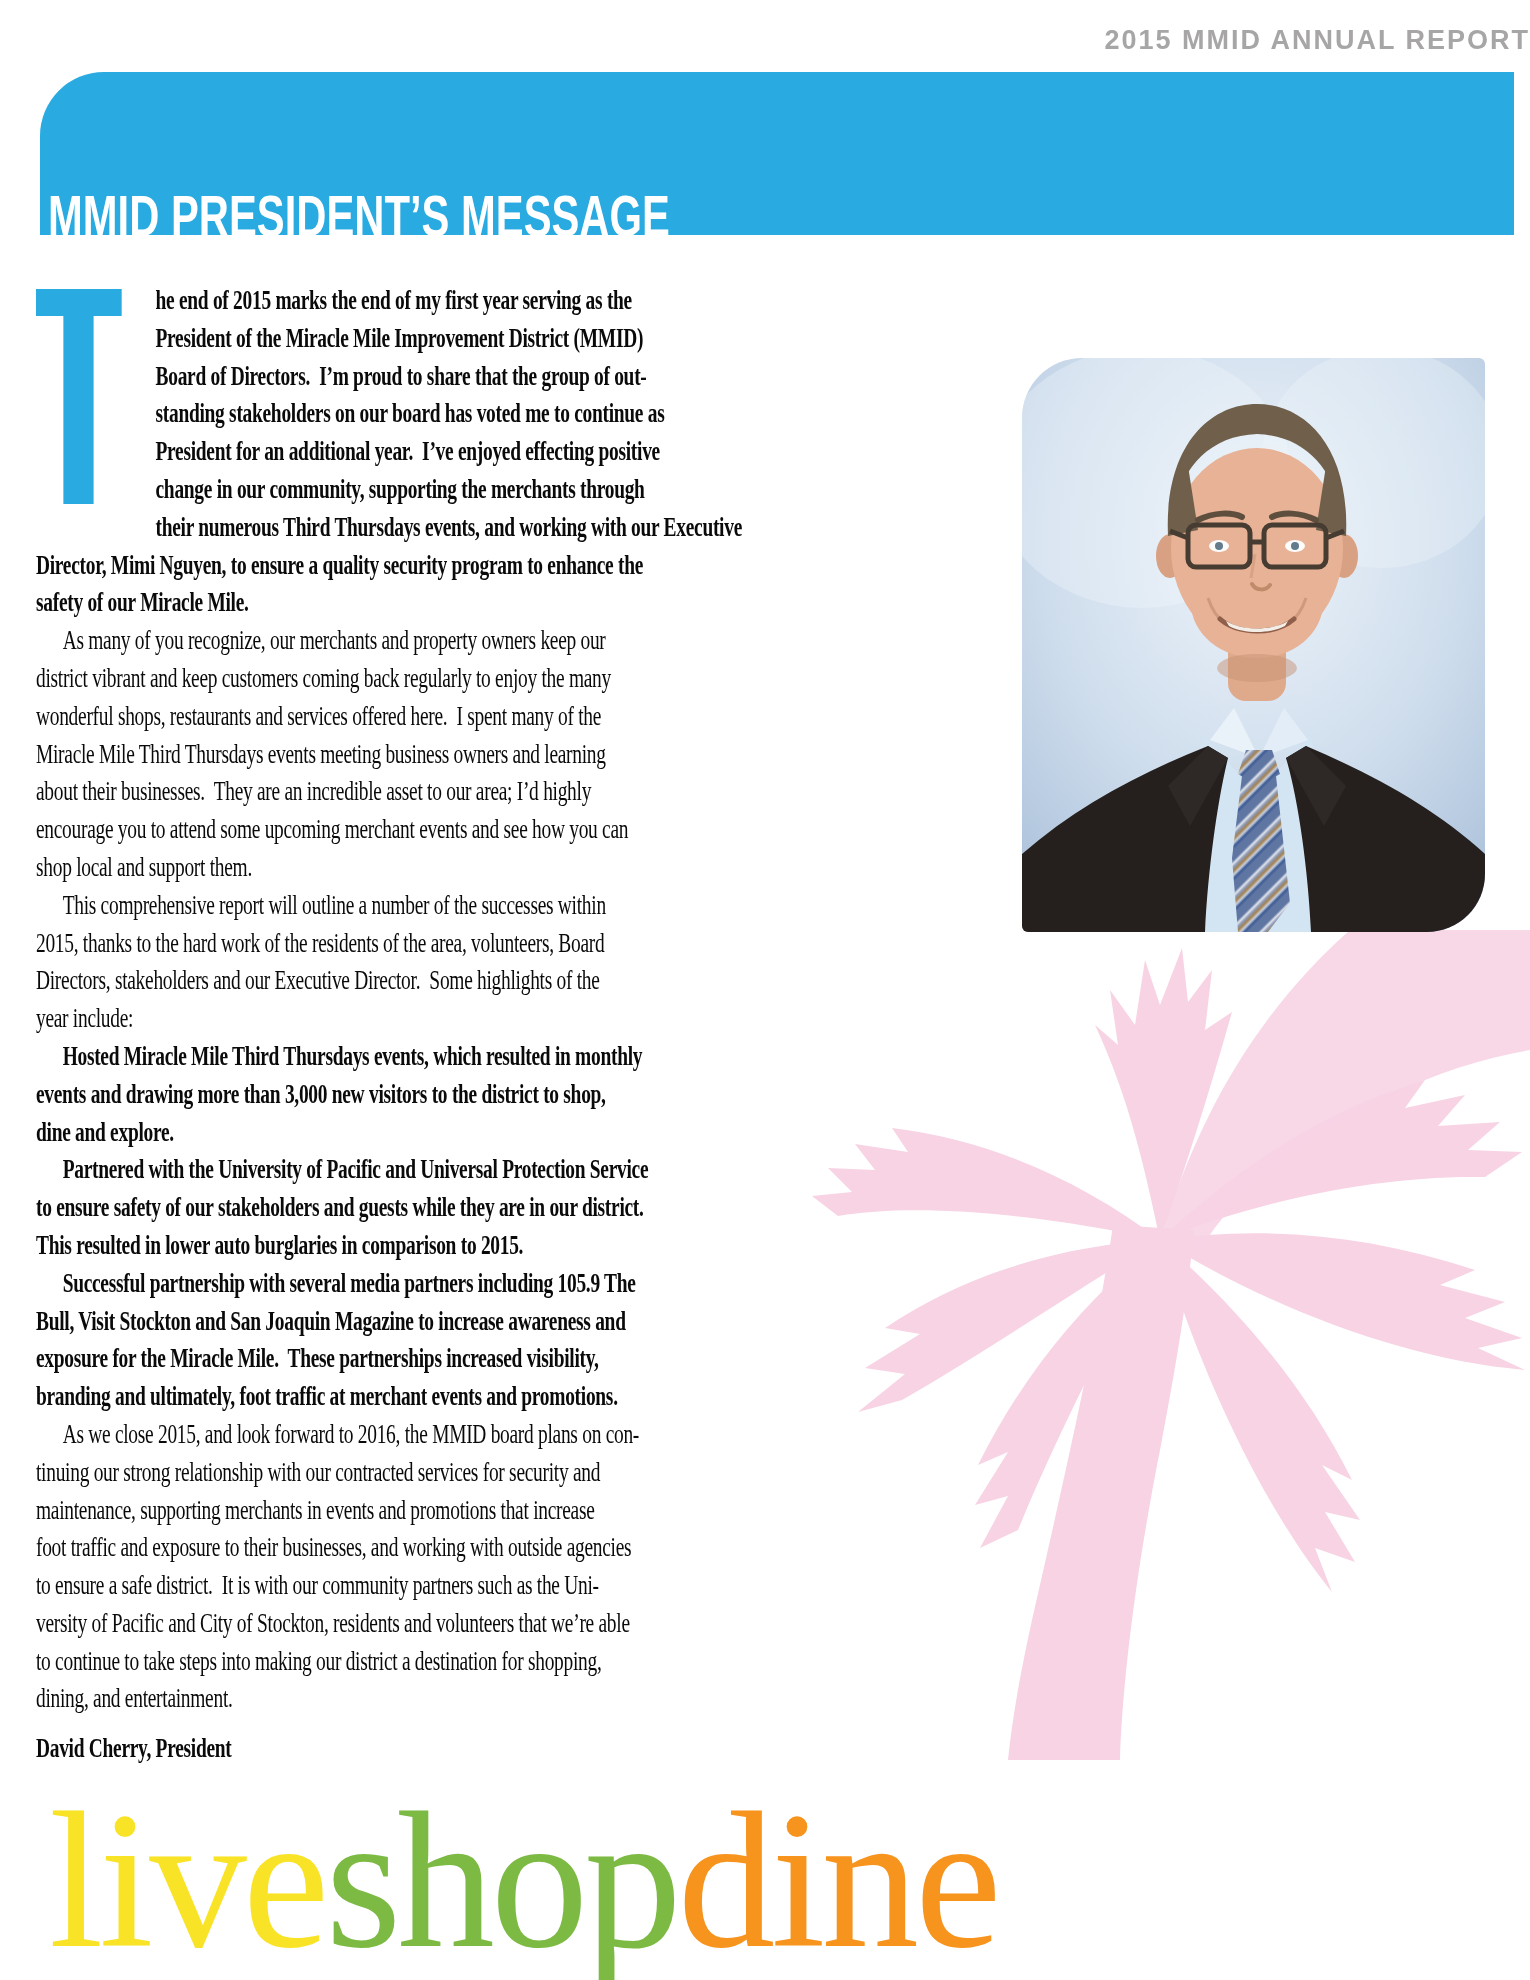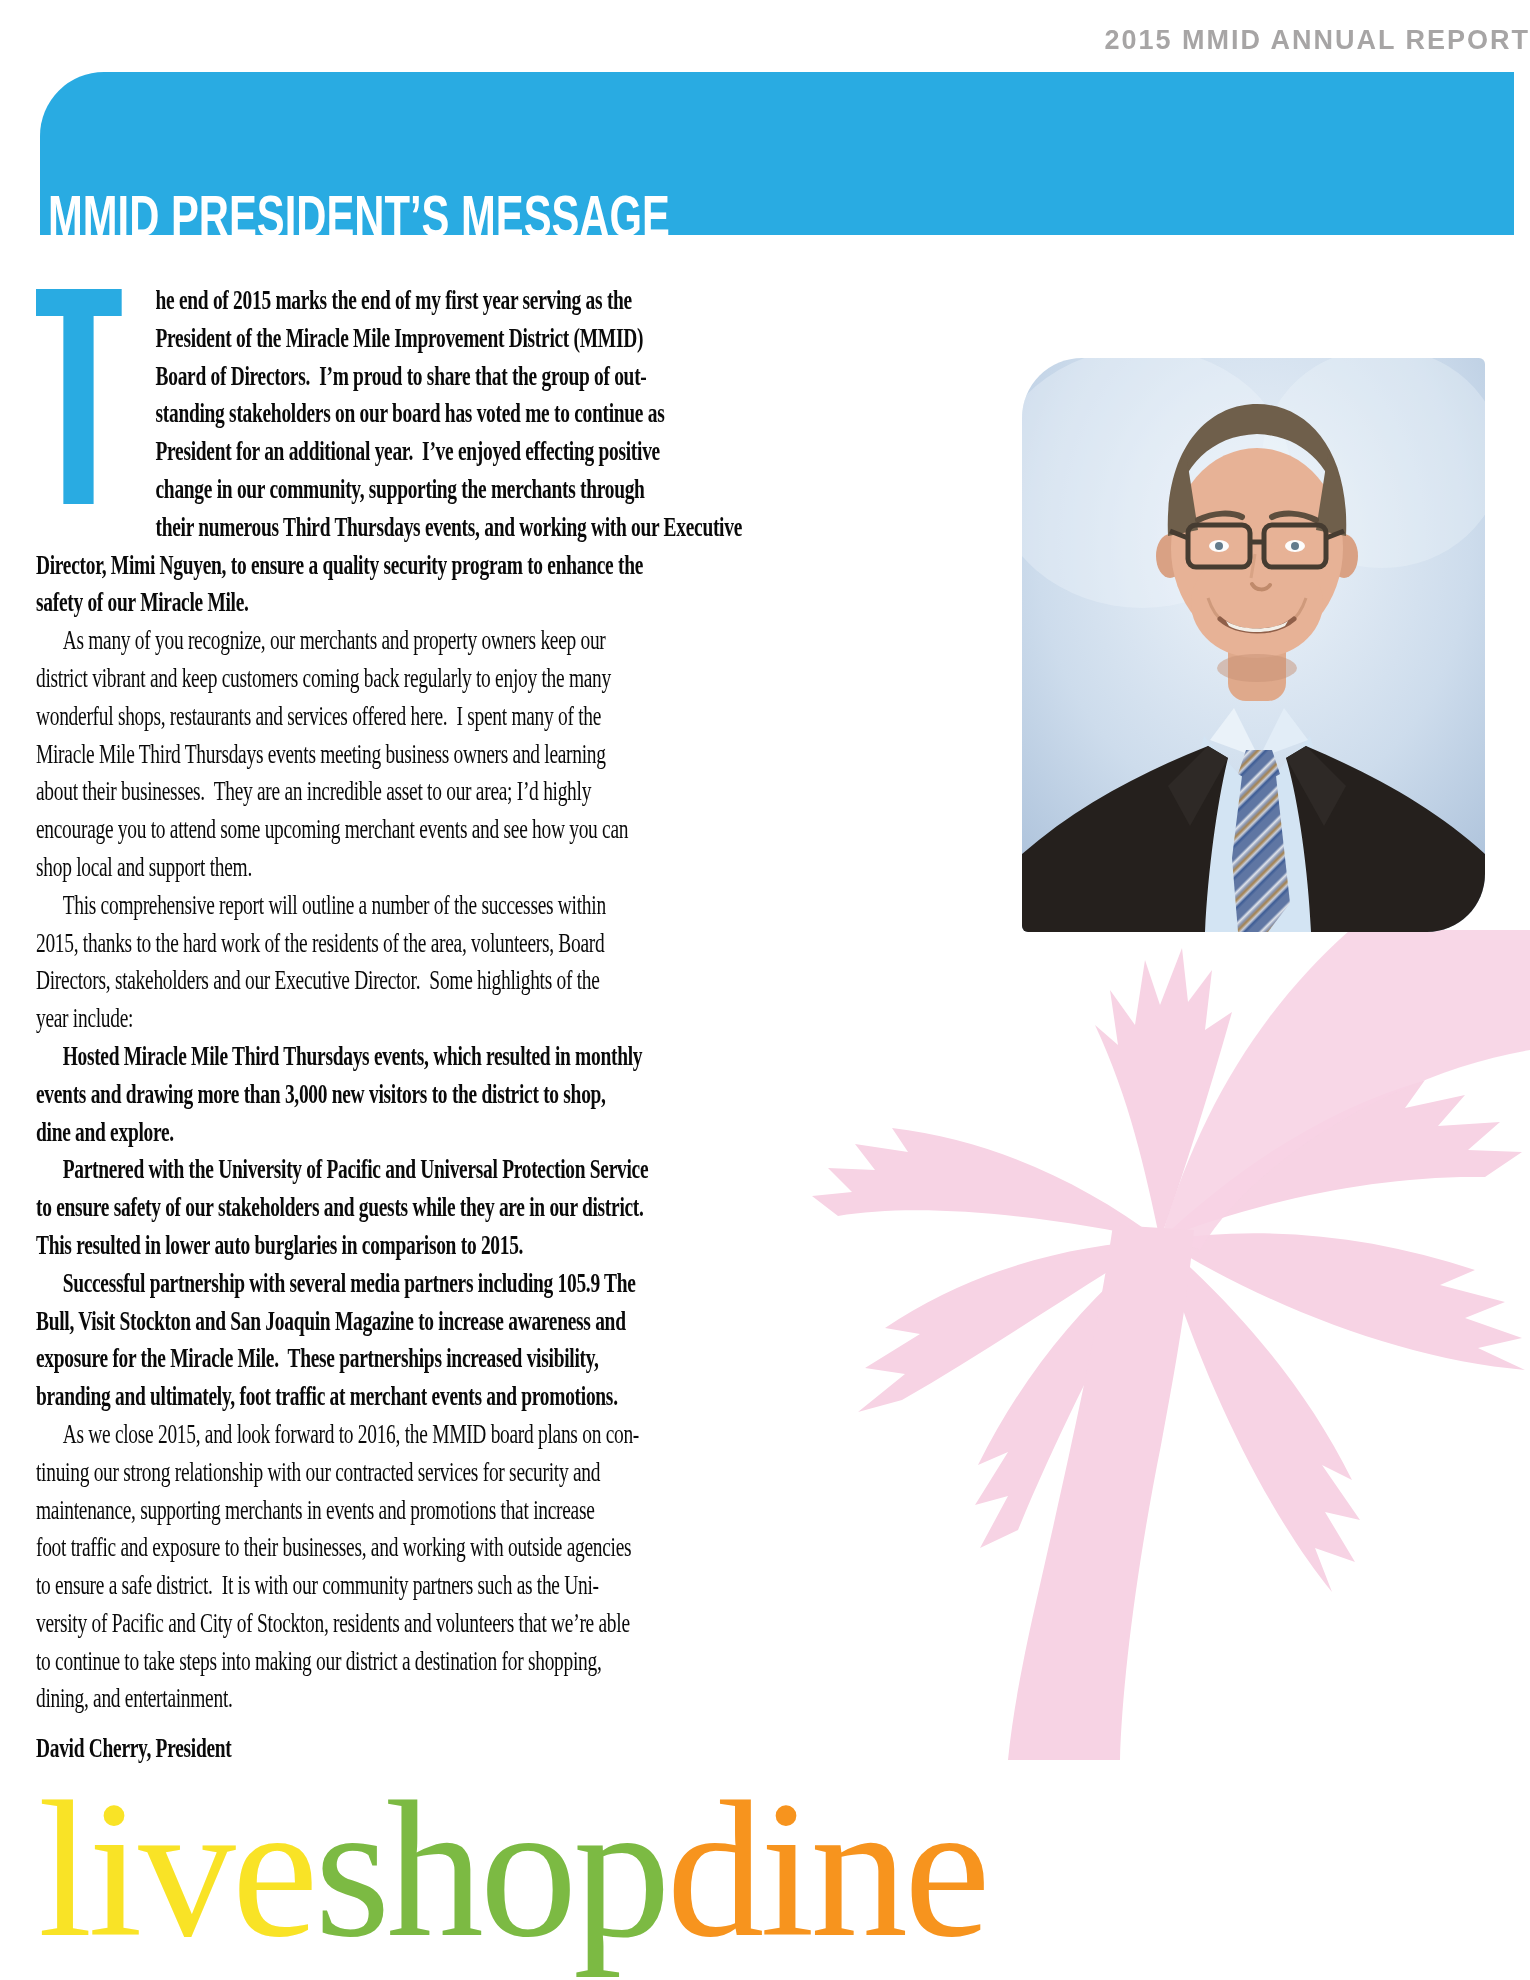--- a/index.html
+++ b/index.html
@@ -47,21 +47,21 @@
   
   .dropcap{float:left;width:166px;height:227px;overflow:visible;}
   .dc-bar{width:119px;height:27px;background:var(--banner_blue,#29ABE2);margin-top:7px;}
   .dc-stem{width:42px;height:188px;background:var(--banner_blue,#29ABE2);margin-left:38px;}
   .signature{
     margin:12px 0 0 0;font-weight:bold;font-size:27px;line-height:37.8px;
     letter-spacing:-0.4px;color:var(--body_black,#0a0a0a);
   }
   
   .wordmark{
-    position:absolute;left:34px;top:1768px;z-index:2;margin:4px;
+    position:absolute;left:34px;top:1768px;z-index:2;margin:15px;
     font-family:"Liberation Serif",serif;font-size:195px;line-height:1;
     letter-spacing:-4px;white-space:nowrap;
   }
   .wm-live{color:var(--live_yellow,#F9E326);}
   .wm-shop{color:var(--shop_green,#7CBA43);}
   .wm-dine{color:var(--dine_orange,#F7941E);}
 </style>
 </head>
 <body>
 

